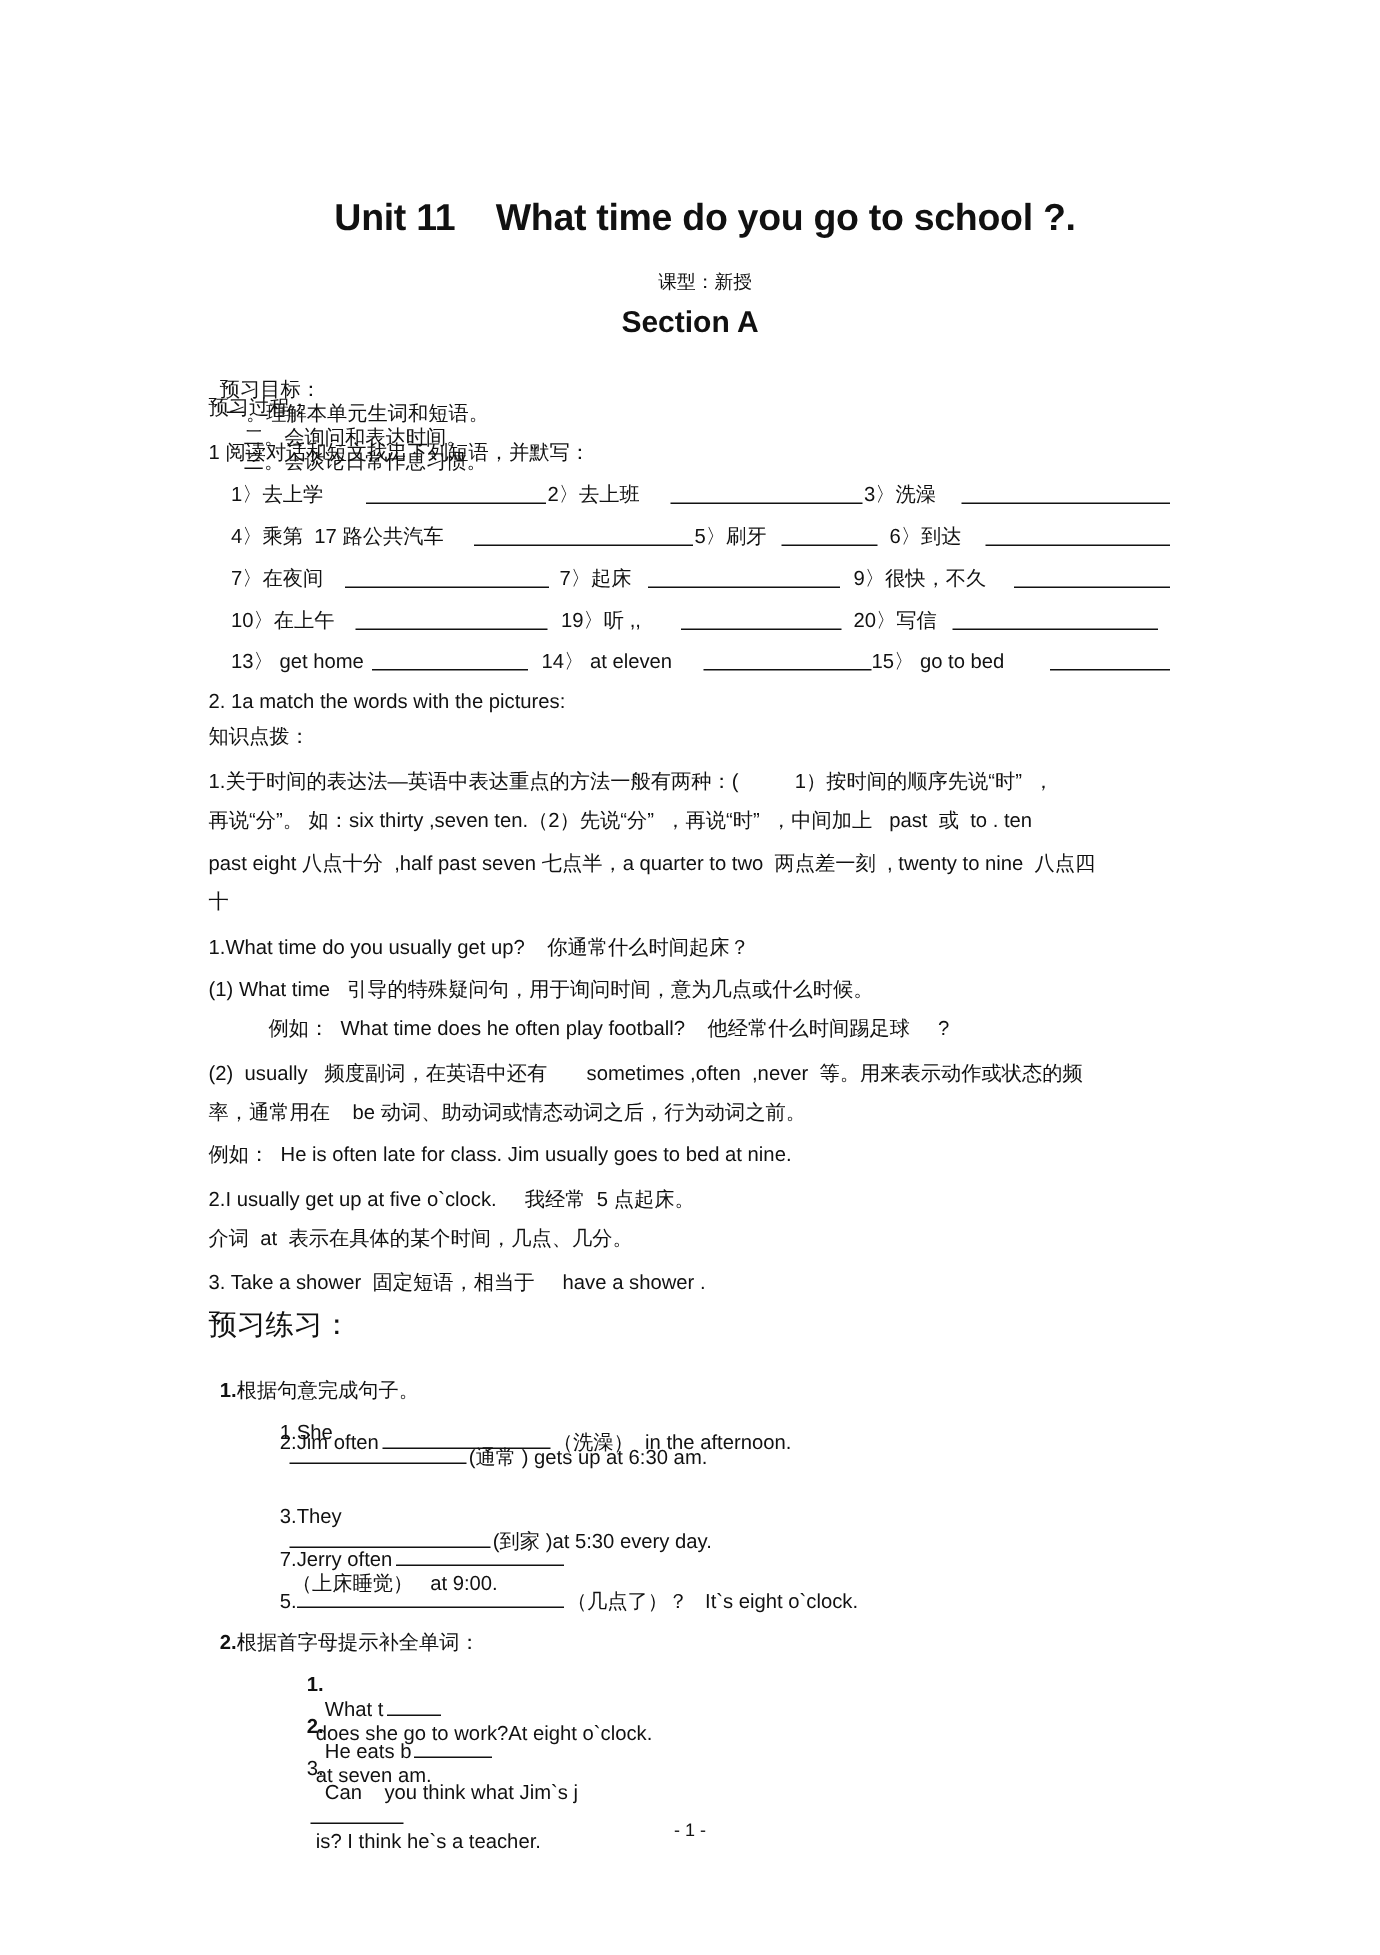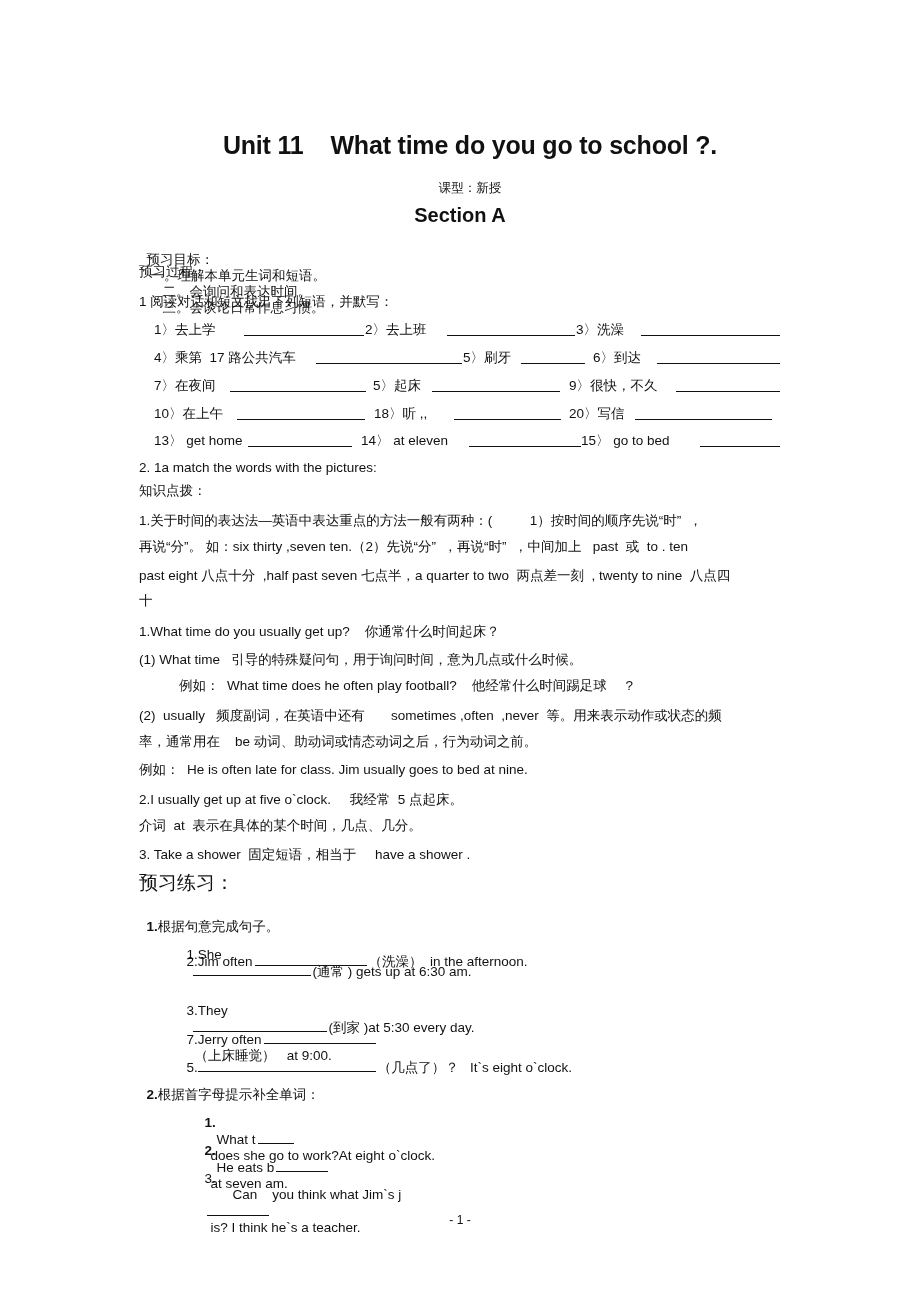--- a/index.html
+++ b/index.html
@@ -44,28 +44,28 @@
 
 <div class="abs t" style="top:350px; left:154px;" data-name="phrase-item-4">4〉乘第  17 路公共汽车</div>
 <div class="abs" style="top:350px; left:316px; width:146px; height:13px; border-bottom:1px solid #111;" data-name="answer-blank-4"></div>
 <div class="abs t" style="top:350px; left:463px;" data-name="phrase-item-5">5〉刷牙</div>
 <div class="abs" style="top:350px; left:521px; width:64px; height:13px; border-bottom:1px solid #111;" data-name="answer-blank-5"></div>
 <div class="abs t" style="top:350px; left:593px;" data-name="phrase-item-6">6〉到达</div>
 <div class="abs" style="top:350px; left:657px; width:123px; height:13px; border-bottom:1px solid #111;" data-name="answer-blank-6"></div>
 
 <div class="abs t" style="top:378px; left:154px;" data-name="phrase-item-7">7〉在夜间</div>
 <div class="abs" style="top:378px; left:230px; width:136px; height:13px; border-bottom:1px solid #111;" data-name="answer-blank-7"></div>
-<div class="abs t" style="top:378px; left:373px;" data-name="phrase-item-8">5〉起床</div>
+<div class="abs t" style="top:378px; left:373px;" data-name="phrase-item-8">7〉起床</div>
 <div class="abs" style="top:378px; left:432px; width:128px; height:13px; border-bottom:1px solid #111;" data-name="answer-blank-8"></div>
 <div class="abs t" style="top:378px; left:569px;" data-name="phrase-item-9">9〉很快，不久</div>
 <div class="abs" style="top:378px; left:676px; width:104px; height:13px; border-bottom:1px solid #111;" data-name="answer-blank-9"></div>
 
 <div class="abs t" style="top:406px; left:154px;" data-name="phrase-item-10">10〉在上午</div>
 <div class="abs" style="top:406px; left:237px; width:128px; height:13px; border-bottom:1px solid #111;" data-name="answer-blank-10"></div>
-<div class="abs t" style="top:406px; left:374px;" data-name="phrase-item-11">18〉听 ,,</div>
+<div class="abs t" style="top:406px; left:374px;" data-name="phrase-item-11">19〉听 ,,</div>
 <div class="abs" style="top:406px; left:454px; width:107px; height:13px; border-bottom:1px solid #111;" data-name="answer-blank-11"></div>
 <div class="abs t" style="top:406px; left:569px;" data-name="phrase-item-12">20〉写信</div>
 <div class="abs" style="top:406px; left:635px; width:137px; height:13px; border-bottom:1px solid #111;" data-name="answer-blank-12"></div>
 
 <div class="abs t" style="top:433px; left:154px;" data-name="phrase-item-13">13〉 get home</div>
 <div class="abs" style="top:433px; left:248px; width:104px; height:13px; border-bottom:1px solid #111;" data-name="answer-blank-13"></div>
 <div class="abs t" style="top:433px; left:361px;" data-name="phrase-item-14">14〉 at eleven</div>
 <div class="abs" style="top:433px; left:469px; width:112px; height:13px; border-bottom:1px solid #111;" data-name="answer-blank-14"></div>
 <div class="abs t" style="top:433px; left:581px;" data-name="phrase-item-15">15〉 go to bed</div>
 <div class="abs" style="top:433px; left:700px; width:80px; height:13px; border-bottom:1px solid #111;" data-name="answer-blank-15"></div>
@@ -123,21 +123,21 @@
   <span style="margin-left:12px;text-align:center;" data-name="sentence-prefix">What t</span><span class="blank" style="width:36px;" data-name="answer-blank"></span>
   <span style="margin-left:6px;" data-name="sentence-suffix">does she go to work?At eight o`clock.</span>
 </div>
 <div class="abs t" style="top:1127px; left:197px;" data-name="exercise-2-sentence-2">
   <span class="bold" data-name="item-number">2.</span>
   <span style="margin-left:12px;" data-name="sentence-prefix">He eats b</span><span class="blank" style="width:52px;" data-name="answer-blank"></span>
   <span style="margin-left:6px;" data-name="sentence-suffix">at seven am.</span>
 </div>
 <div class="abs t" style="top:1155px; left:197px;" data-name="exercise-2-sentence-3">
   <span data-name="item-number">3.</span>
-  <span style="margin-left:28px; white-space:pre;" data-name="sentence-prefix">Can    you think what Jim`s j</span>
+  <span style="margin-left:12px; white-space:pre;" data-name="sentence-prefix">Can    you think what Jim`s j</span>
   <span class="blank" style="width:62px;" data-name="answer-blank"></span>
   <span style="margin-left:6px;" data-name="sentence-suffix">is? I think he`s a teacher.</span>
 </div>
 
 <div class="abs pgnum" data-name="page-number">- 1 -</div>
 
 <style>
   .title, [data-name="page-title"] { white-space: pre; }
   .t { white-space: pre; }
 </style>

